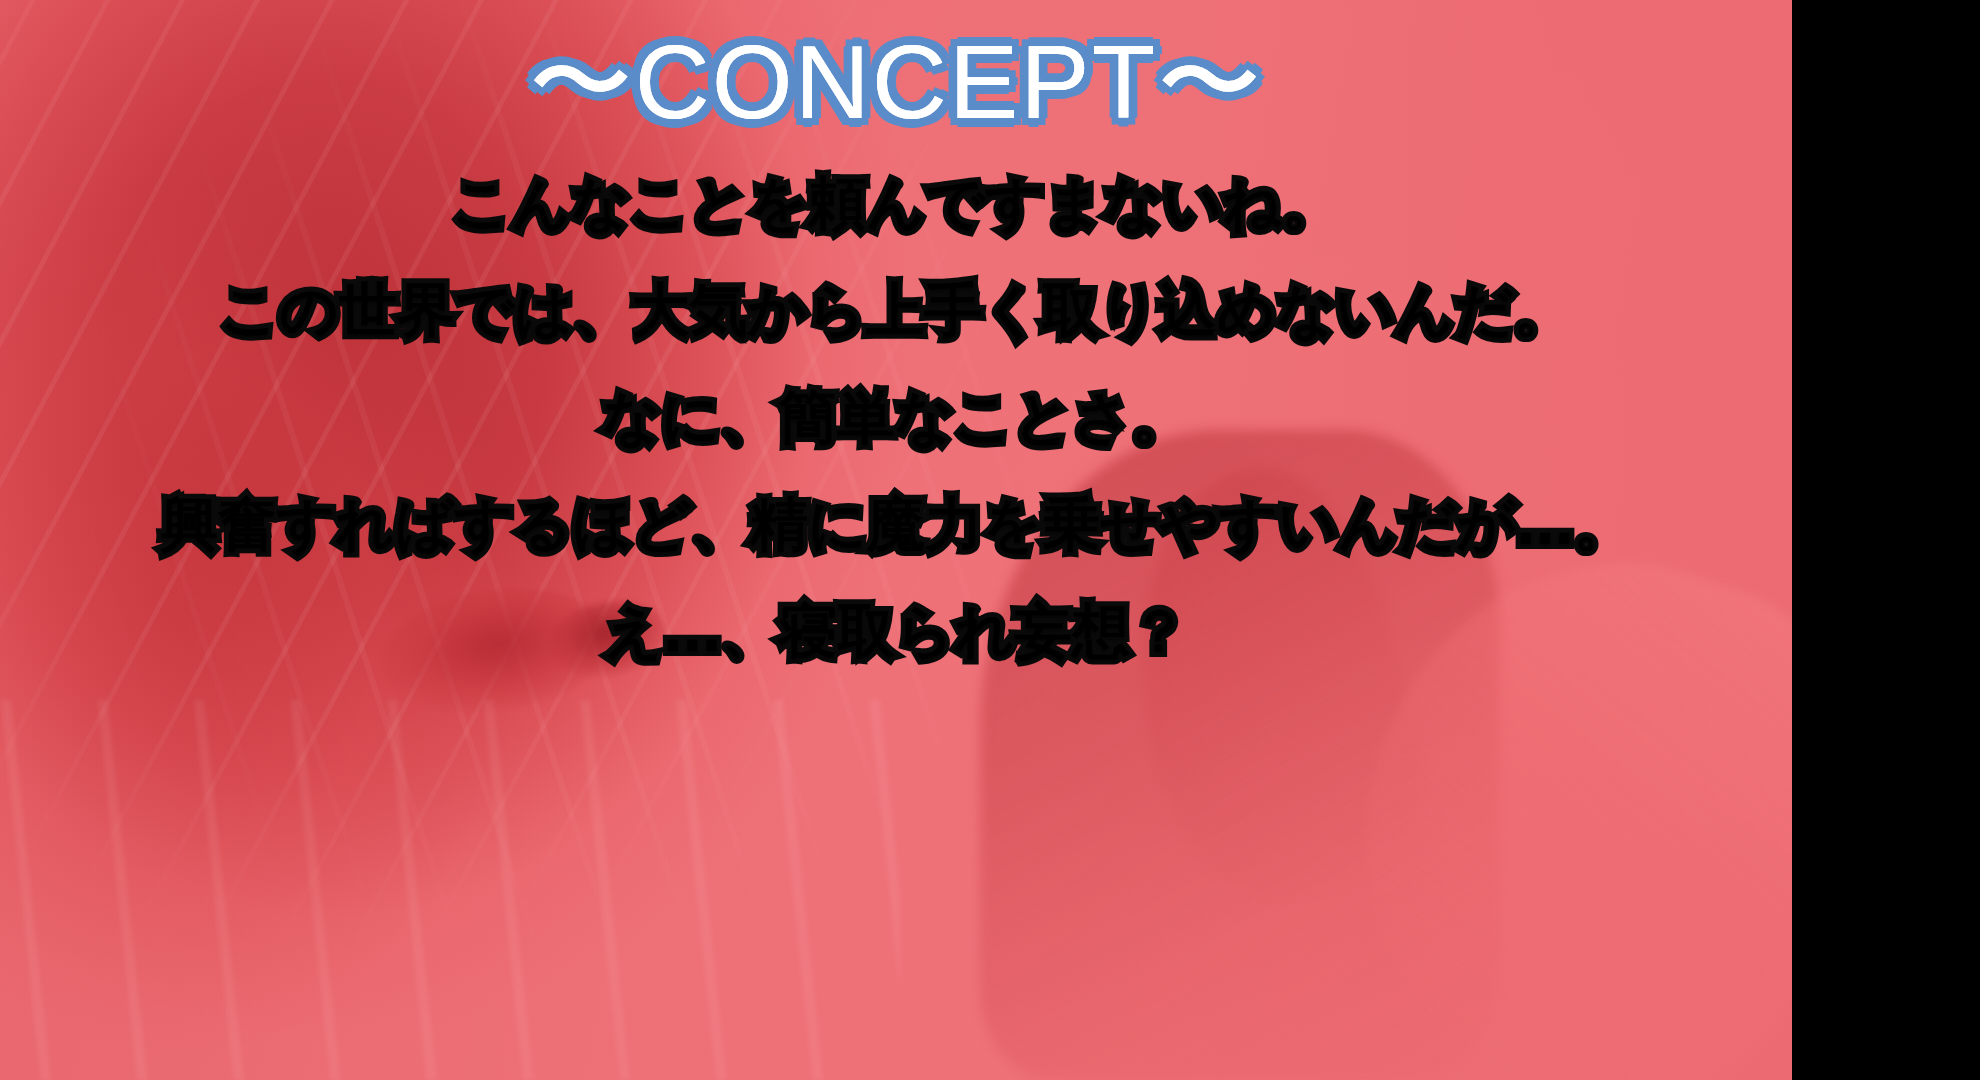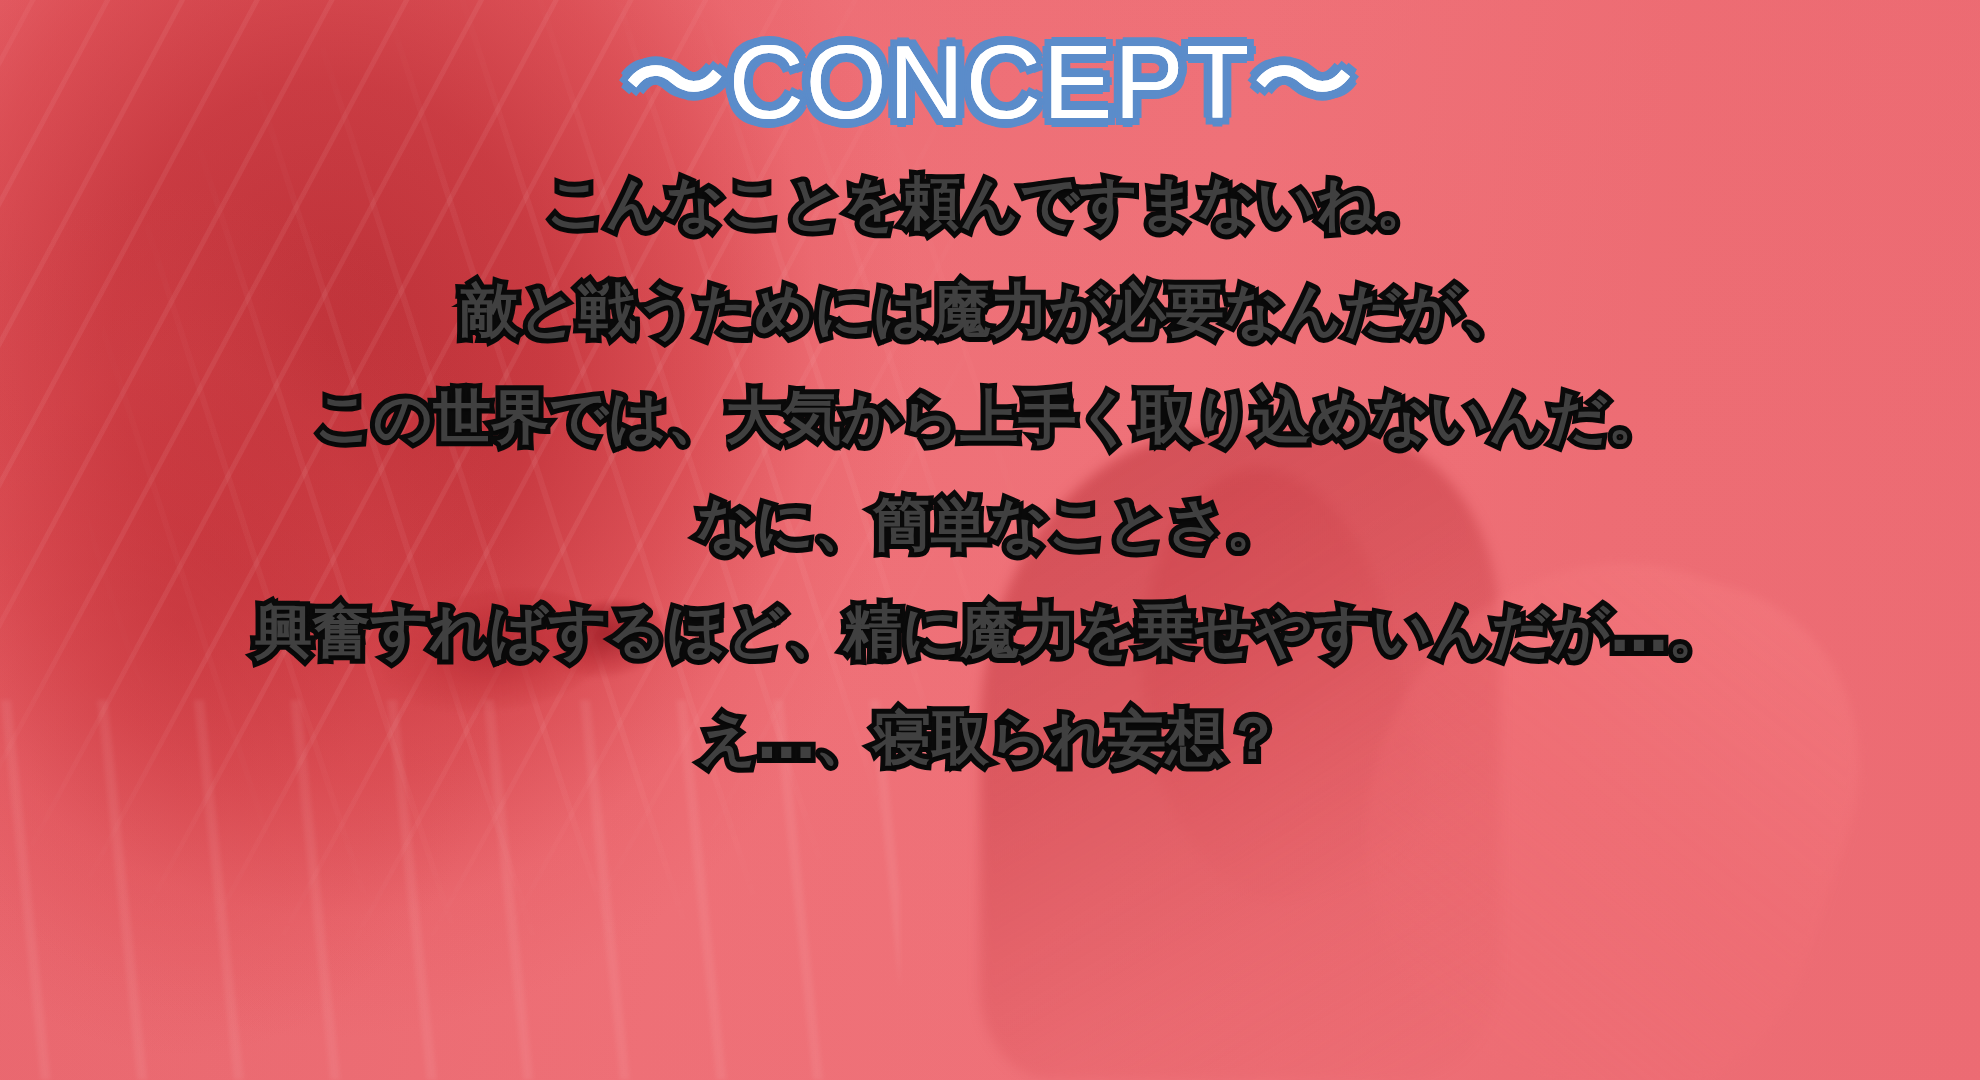--- a/index.html
+++ b/index.html
@@ -2,21 +2,21 @@
 <html><head>
 <meta charset="utf-8">
 <style>
   html, body {
     margin: 0;
     padding: 0;
     background: #000;
   }
   #stage {
     position: relative;
-    width: 1980px;
+    width: 1792px;
     height: 1080px;
     overflow: hidden;
     font-family: "DejaVu Sans", "Liberation Sans", sans-serif;
     background: #ee6f76;
   }
 
   
   .bg-layer {
     position: absolute;
     inset: 0;
@@ -212,21 +212,21 @@
     top: 150px;
     width: 100%;
   }
   .line {
     text-align: center;
     white-space: nowrap;
     font-family: "DejaVu Sans", "Liberation Sans", sans-serif;
     font-weight: 700;
     font-size: 58px;
     line-height: 107px;
-    color: #404040;
+    color: #000000;
     letter-spacing: 0px;
     -webkit-text-stroke: 10px #0a0a0a;
     paint-order: stroke fill;
     text-shadow:
       0 3px 3px rgba(0,0,0,0.35);
   }
   .line.l3 { font-size: 58px; }
   .line.l7 { font-size: 58px; }
 </style>
 </head>
@@ -246,20 +246,19 @@
   <div class="bg-leg"></div>
   <div class="bg-folds"></div>
   <div class="bg-layer bg-wash"></div>
 
   <div class="title-row">
     <span class="title">〜CONCEPT〜</span>
   </div>
 
   <div class="lines">
     <div class="line l0">こんなことを頼んですまないね。</div>
-    <div class="line l1">敵と戦うためには魔力が必要なんだが、</div>
     <div class="line l2">この世界では、大気から上手く取り込めないんだ。</div>
     <div class="line l4">なに、簡単なことさ。</div>
     <div class="line l6">興奮すればするほど、精に魔力を乗せやすいんだが…。</div>
     <div class="line l7">え…、寝取られ妄想？</div>
   </div>
 
 </div>
 
 </body></html>

